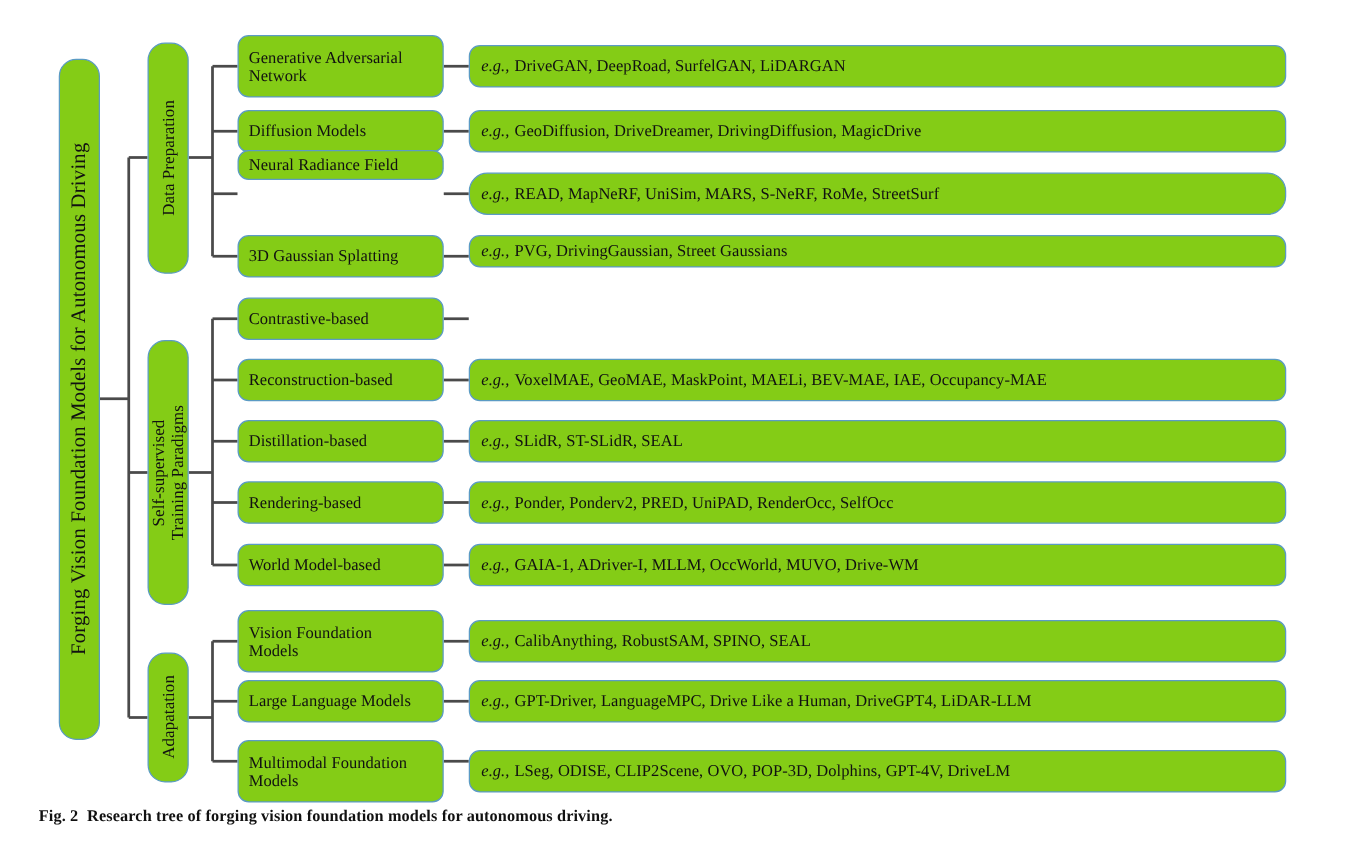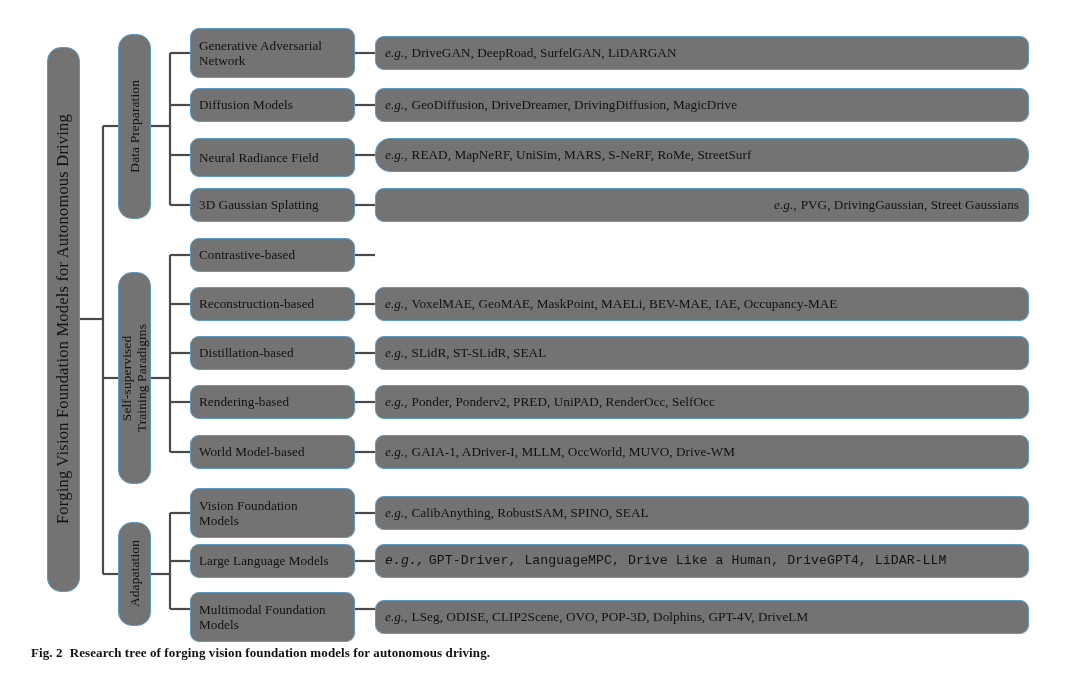--- a/index.html
+++ b/index.html
@@ -36,21 +36,21 @@
     stroke-width: 2.2;
     fill: none;
   }
 
   
   .node {
     position: absolute;
     box-sizing: border-box;
     border: 1.3px solid #5b9bc4;
     border-radius: 9px;
-    background: #737373;
+    background: #84cc16;
     display: flex;
     align-items: center;
   }
 
   
   #root-node {
     left: 47px;
     top: 47px;
     width: 33px;
     height: 545px;
@@ -192,21 +192,21 @@
     <span class="vtext">Adapatation</span>
   </div>
 
   <div class="node method-node" style="top:28px;height:50px;">
     <span class="label">Generative Adversarial
 Network</span>
   </div>
   <div class="node method-node" style="top:88px;height:34px;">
     <span class="label">Diffusion Models</span>
   </div>
-  <div class="node method-node" style="top:138px;height:39px;">
+  <div class="node method-node" style="top:120px;height:24px;">
     <span class="label">Neural Radiance Field</span>
   </div>
   <div class="node method-node" style="top:188px;height:34px;">
     <span class="label">3D Gaussian Splatting</span>
   </div>
 
   <div class="node ex-node" style="top:36px;height:34px;">
     <span class="label">
       <i class="eg">e.g.,</i><span>DriveGAN, DeepRoad, SurfelGAN, LiDARGAN</span>
     </span>
@@ -214,21 +214,21 @@
   <div class="node ex-node" style="top:88px;height:34px;">
     <span class="label">
       <i class="eg">e.g.,</i><span>GeoDiffusion, DriveDreamer, DrivingDiffusion, MagicDrive</span>
     </span>
   </div>
   <div class="node ex-node" style="top:138px;height:34px;border-radius:15px;">
     <span class="label">
       <i class="eg">e.g.,</i><span>READ, MapNeRF, UniSim, MARS, S-NeRF, RoMe, StreetSurf</span>
     </span>
   </div>
-  <div class="node ex-node" style="top:188px;height:34px;justify-content:flex-end;">
+  <div class="node ex-node" style="top:188px;height:26px;">
     <span class="label">
       <i class="eg">e.g.,</i><span>PVG, DrivingGaussian, Street Gaussians</span>
     </span>
   </div>
 
   <div class="node method-node" style="top:238px;height:34px;">
     <span class="label">Contrastive-based</span>
   </div>
   <div class="node method-node" style="top:287px;height:34px;">
     <span class="label">Reconstruction-based</span>
@@ -274,21 +274,21 @@
   <div class="node method-node" style="top:592px;height:50px;">
     <span class="label">Multimodal Foundation
 Models</span>
   </div>
 
   <div class="node ex-node" style="top:496px;height:34px;">
     <span class="label">
       <i class="eg">e.g.,</i><span>CalibAnything, RobustSAM, SPINO, SEAL</span>
     </span>
   </div>
-  <div class="node ex-node" style="top:544px;height:34px;font-family:Liberation Mono, monospace;">
+  <div class="node ex-node" style="top:544px;height:34px;">
     <span class="label">
       <i class="eg">e.g.,</i><span>GPT-Driver, LanguageMPC, Drive Like a Human, DriveGPT4, LiDAR-LLM</span>
     </span>
   </div>
   <div class="node ex-node" style="top:600px;height:34px;">
     <span class="label">
       <i class="eg">e.g.,</i><span>LSeg, ODISE, CLIP2Scene, OVO, POP-3D, Dolphins, GPT-4V, DriveLM</span>
     </span>
   </div>
 

